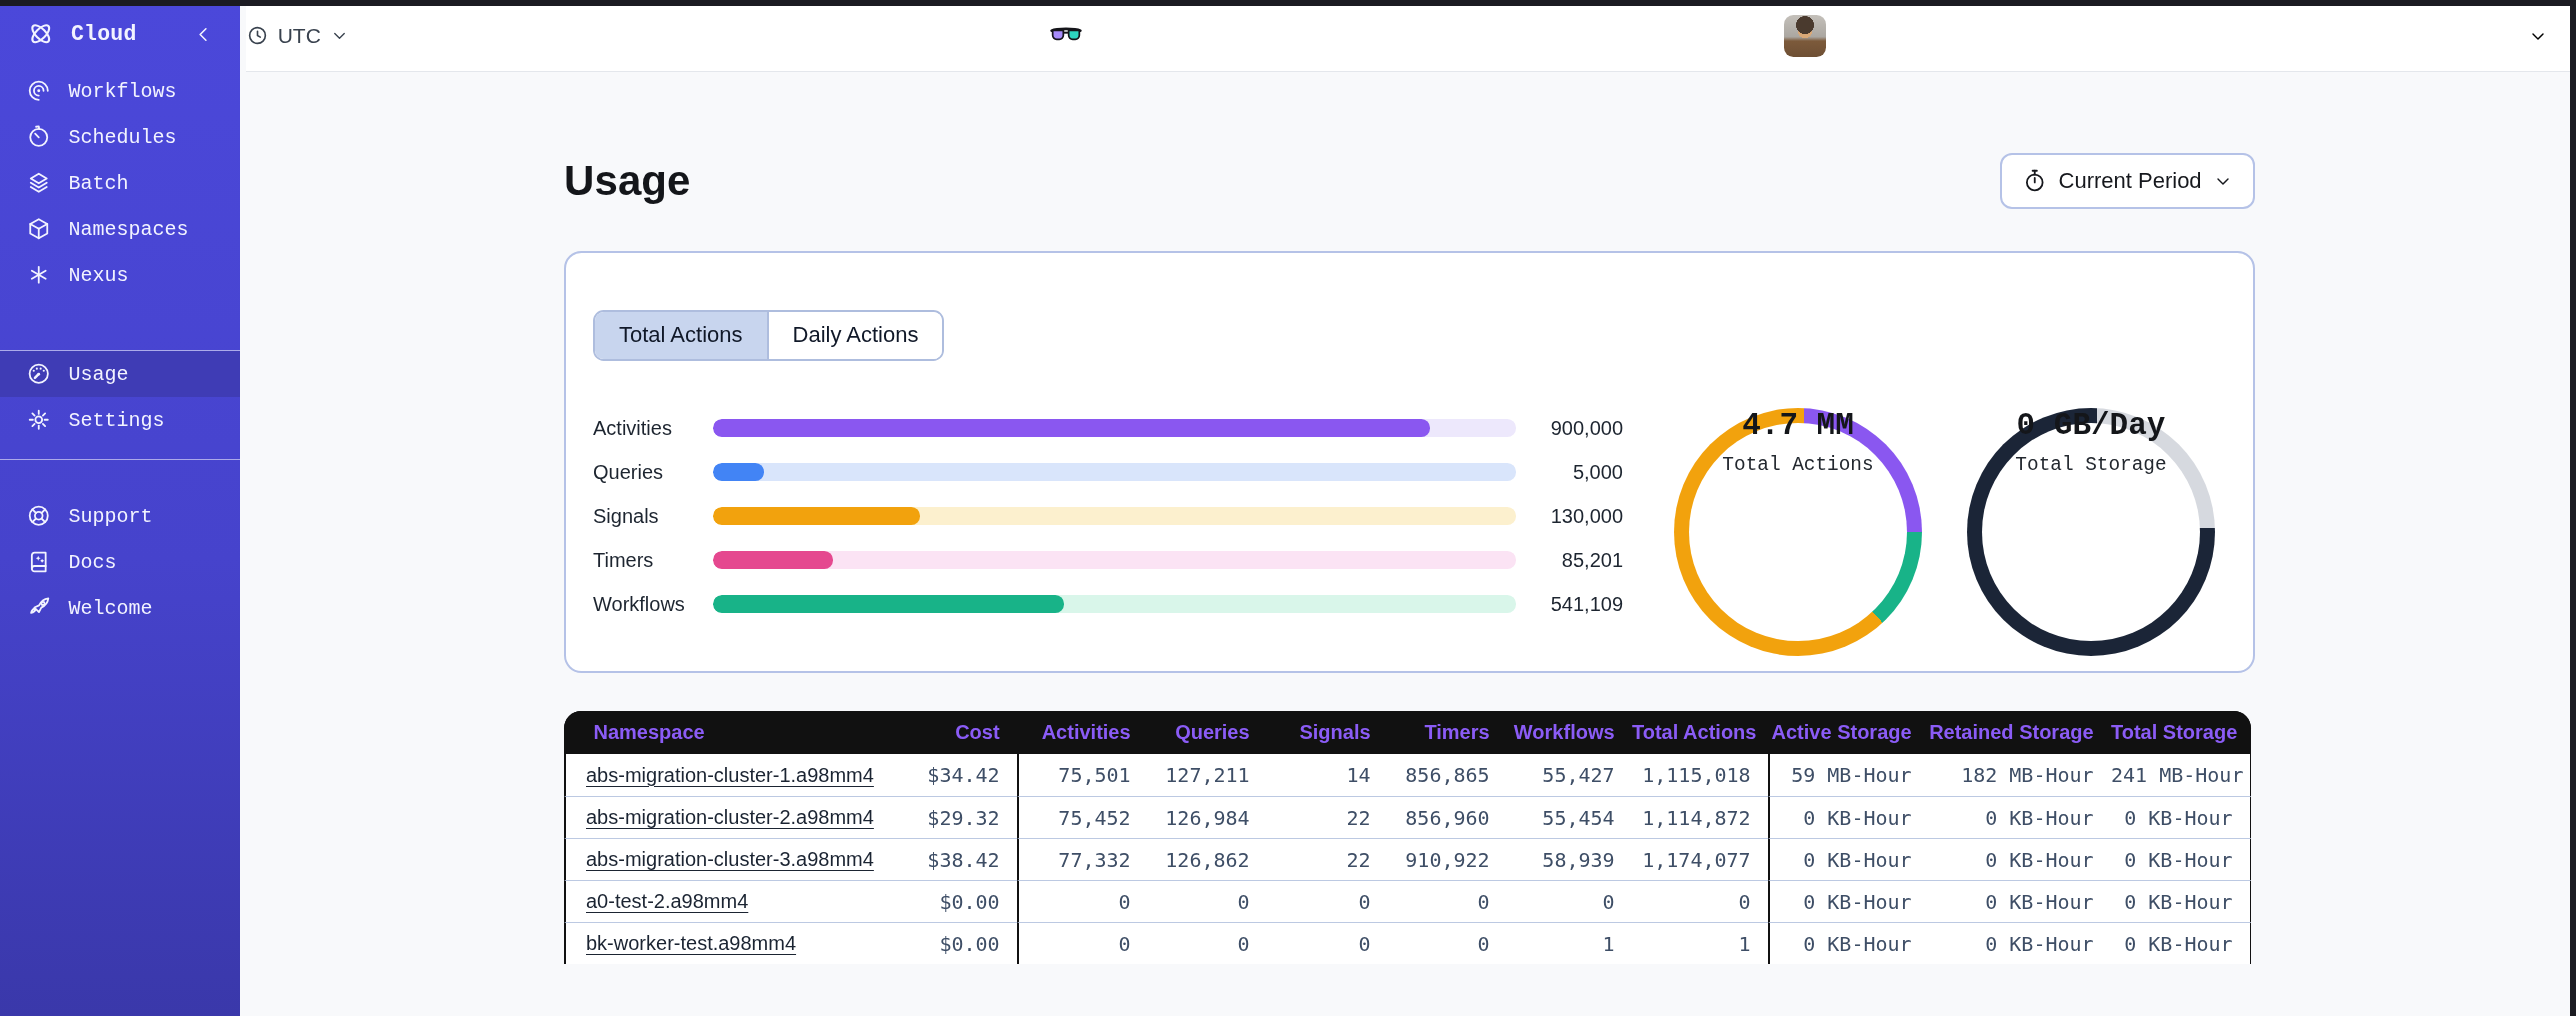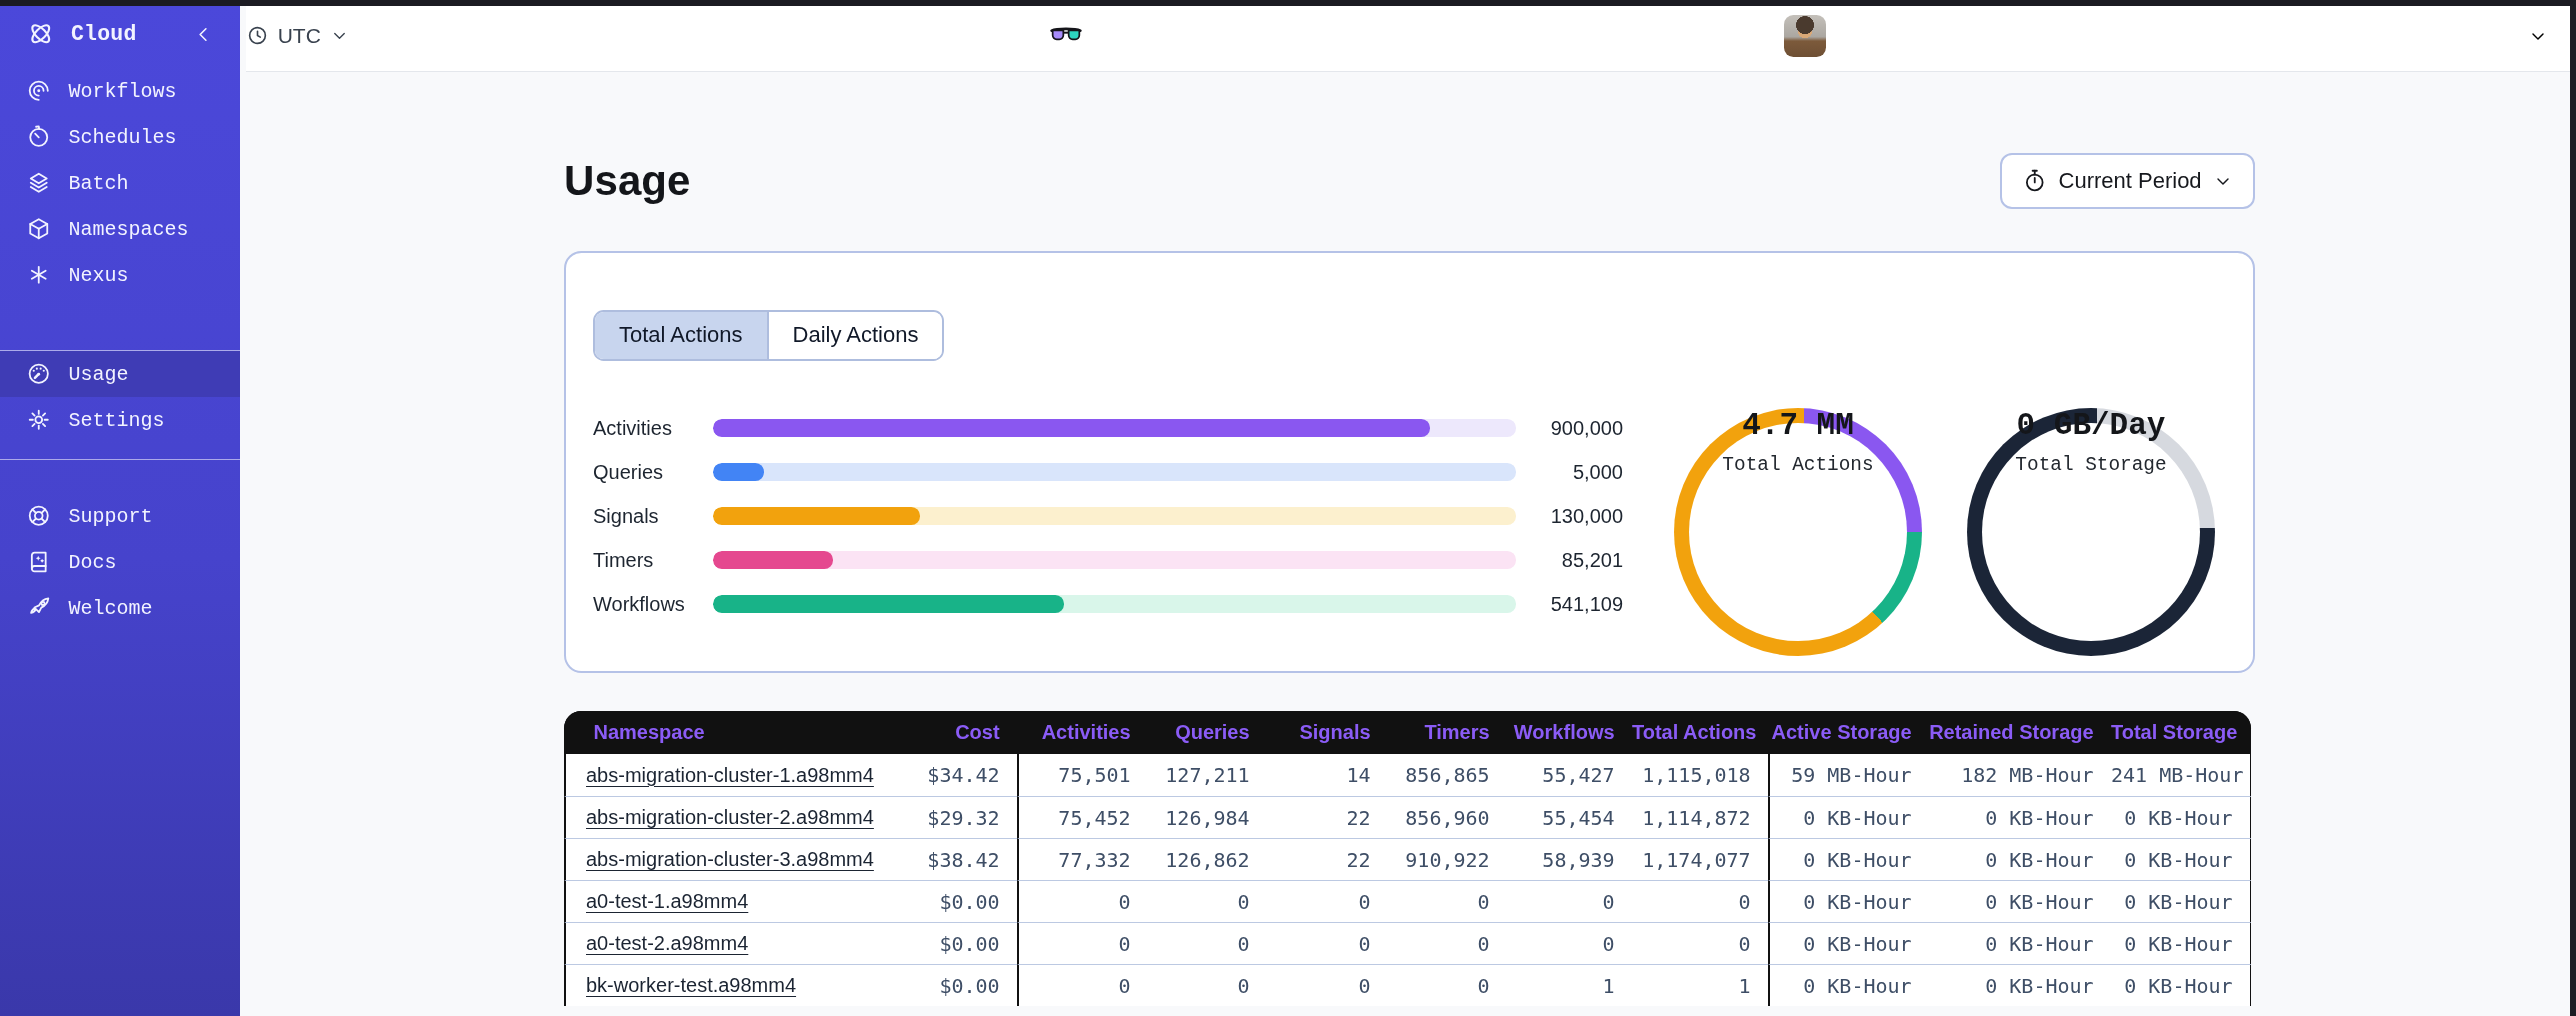--- a/index.html
+++ b/index.html
@@ -436,33 +436,20 @@
             <td>126,862</td>
             <td>22</td>
             <td>910,922</td>
             <td>58,939</td>
             <td>1,174,077</td>
             <td class="grp">0 KB-Hour</td>
             <td>0 KB-Hour</td>
             <td>0 KB-Hour</td>
           </tr>
           <tr>
-            <td class="left"><a class="ns-link">a0-test-1.a98mm4</a></td>
-            <td>$0.00</td>
-            <td class="grp">0</td>
-            <td>0</td>
-            <td>0</td>
-            <td>0</td>
-            <td>0</td>
-            <td>0</td>
-            <td class="grp">0 KB-Hour</td>
-            <td>0 KB-Hour</td>
-            <td>0 KB-Hour</td>
-          </tr>
-          <tr>
             <td class="left"><a class="ns-link">a0-test-2.a98mm4</a></td>
             <td>$0.00</td>
             <td class="grp">0</td>
             <td>0</td>
             <td>0</td>
             <td>0</td>
             <td>0</td>
             <td>0</td>
             <td class="grp">0 KB-Hour</td>
             <td>0 KB-Hour</td>

